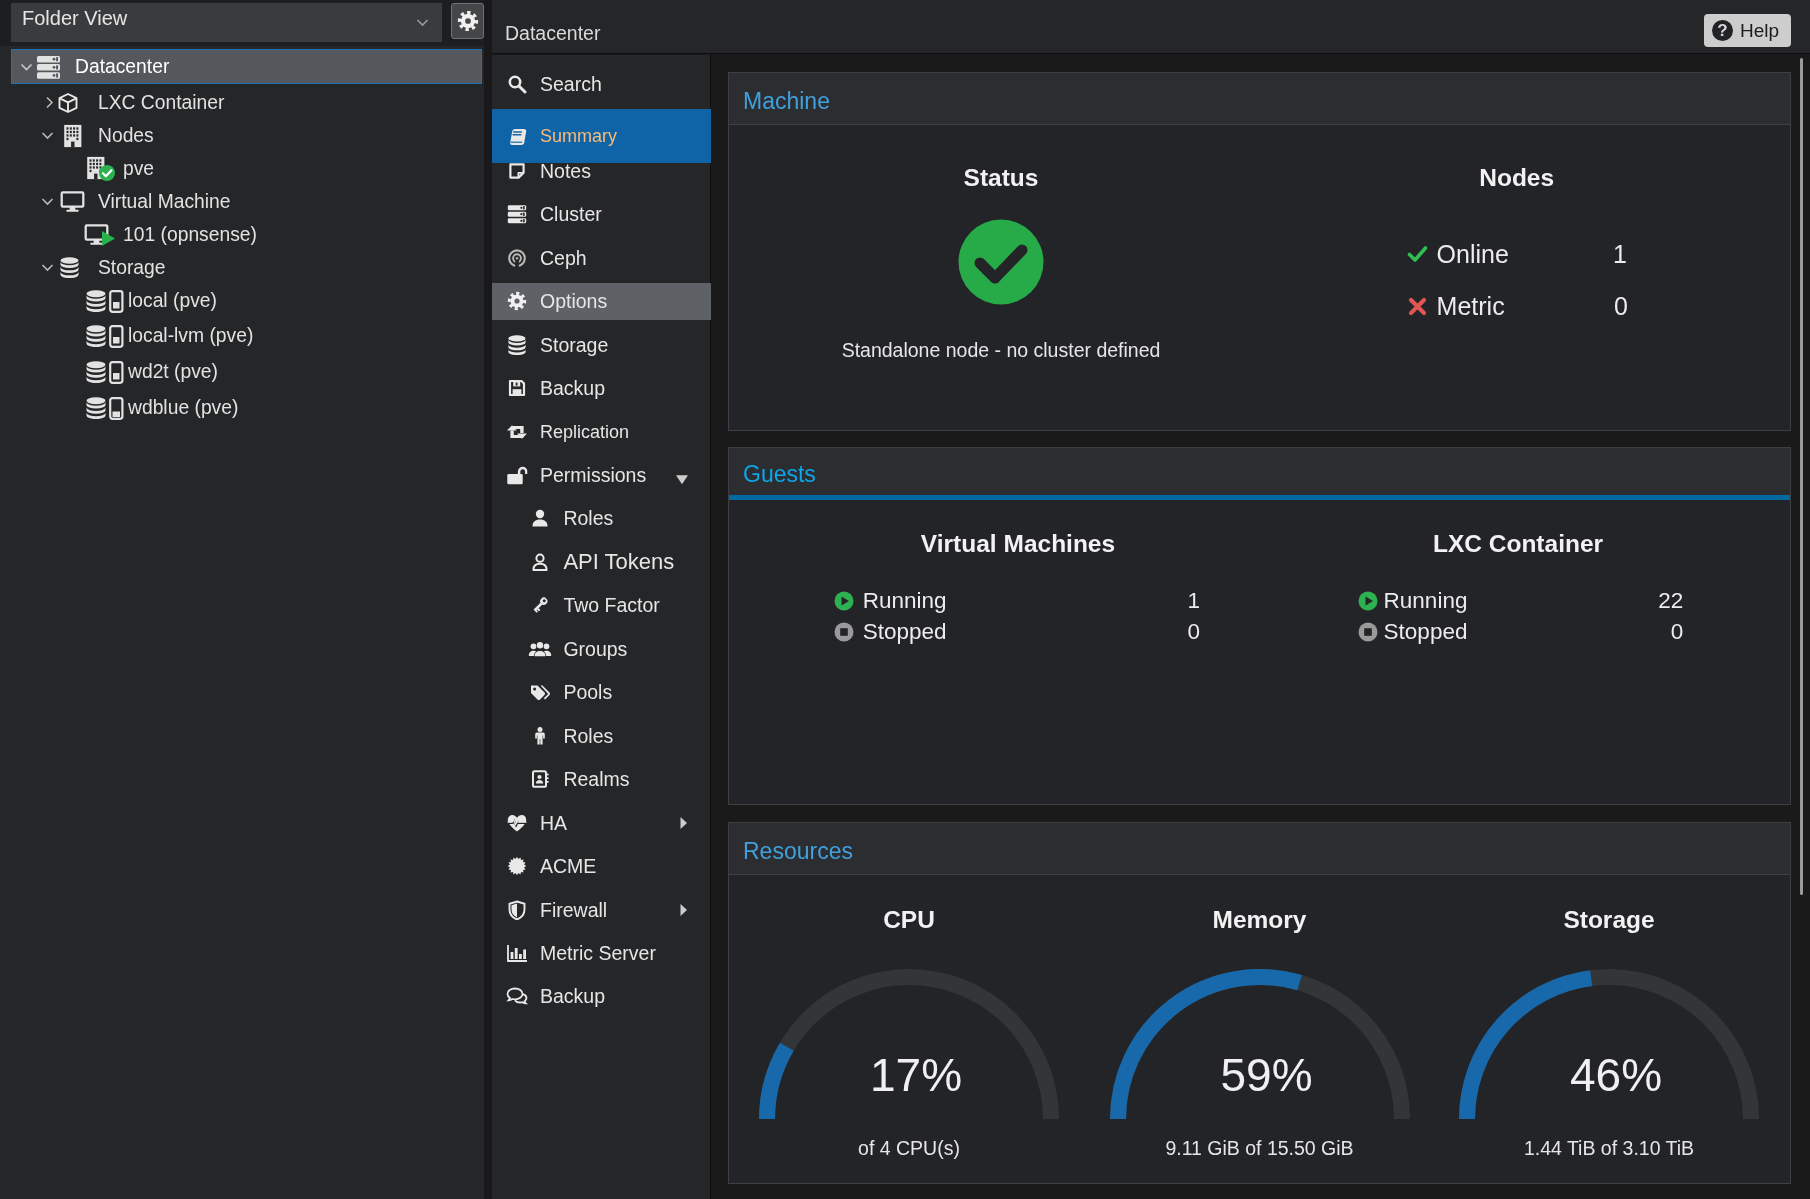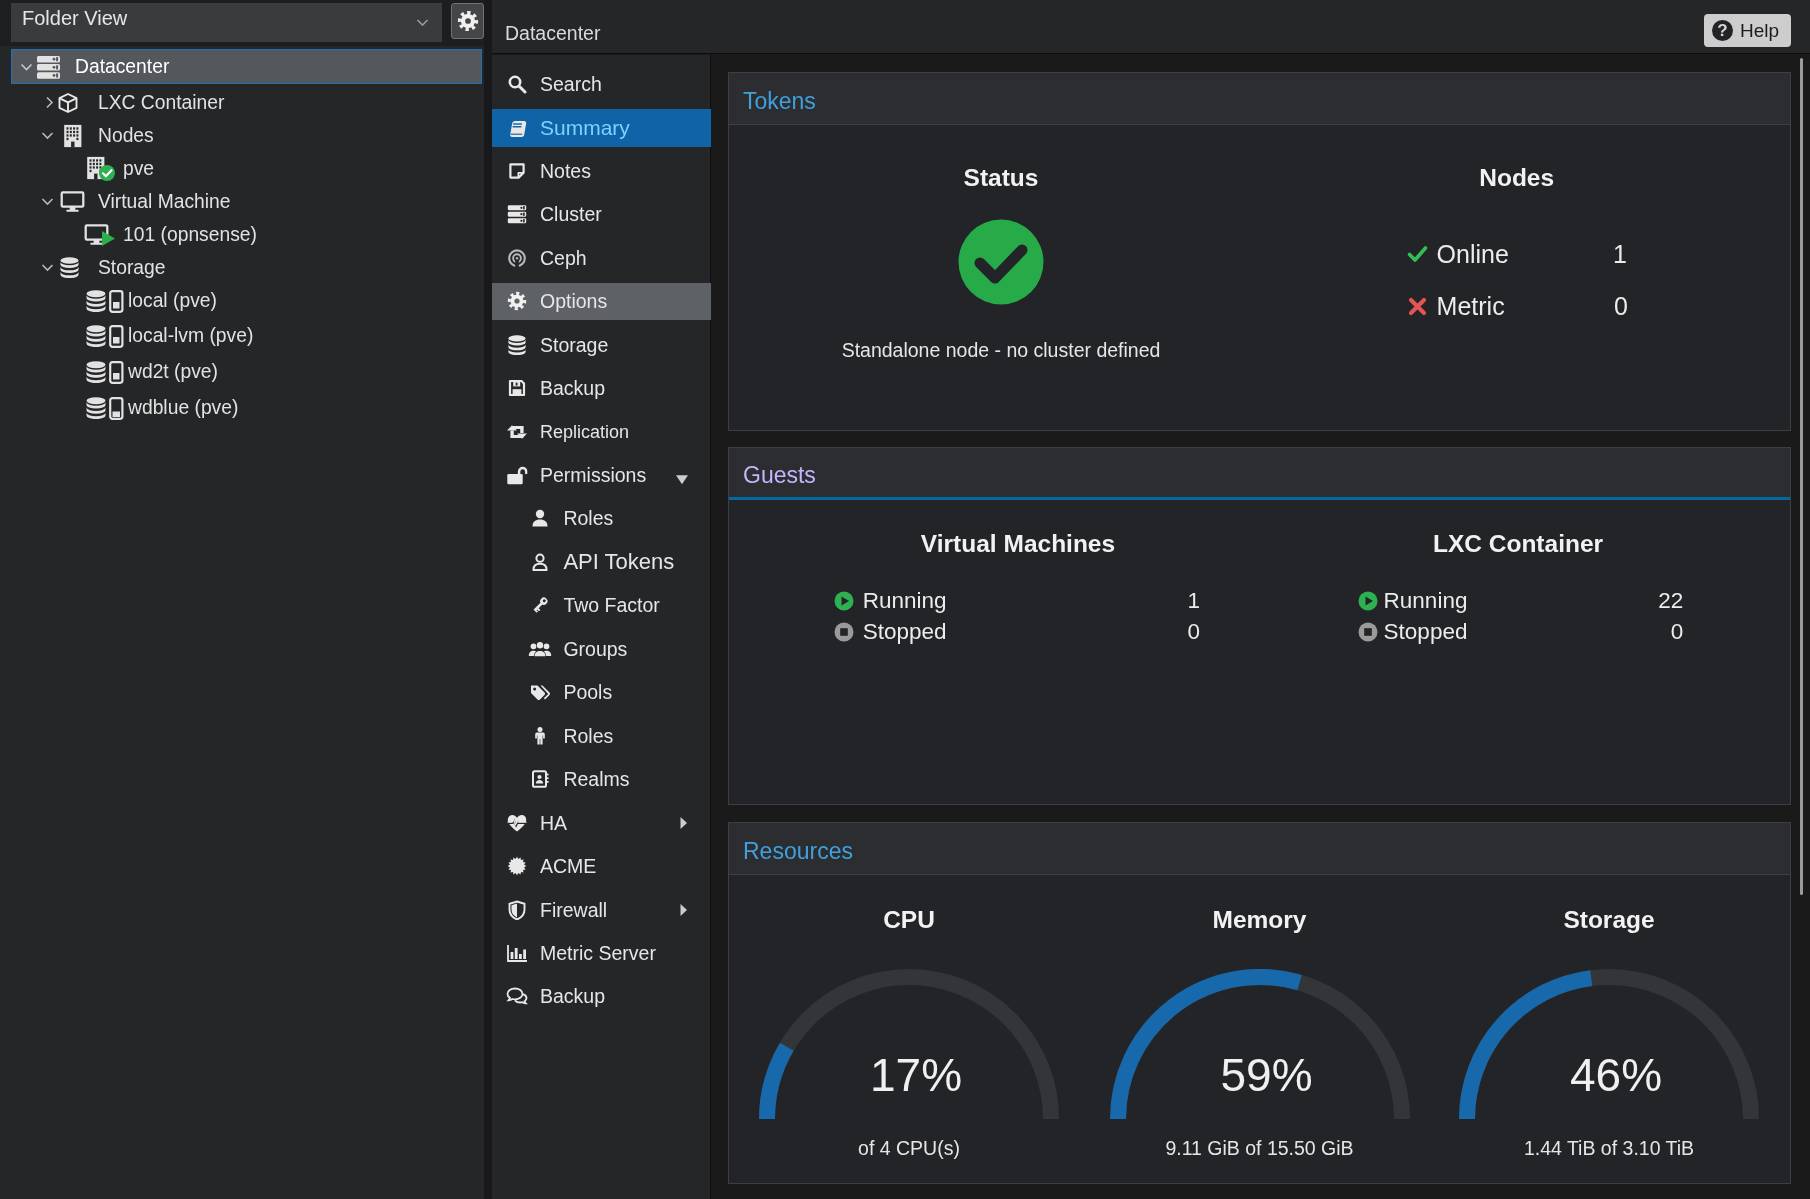--- a/index.html
+++ b/index.html
@@ -252,21 +252,21 @@
 <div class="abs" style="left:492px;top:55px;width:219px;height:1144px;background:#252628;border-right:1px solid #0e0e10"></div>
 <div class="row" style="left:492px;top:65.8px;width:219px;height:36.5px;font-size:19.5px;color:#e6e6e6">
 <div class="abs" style="left:25px;top:50%;transform:translate(-50%,-50%)">
       <svg width="20" height="20" viewBox="0 0 20 20" style="display:block;">
         <circle cx="8" cy="8" r="5.2" fill="none" stroke="#e8e8e8" stroke-width="2.6"></circle>
         <line x1="12.2" y1="12.2" x2="18" y2="18" stroke="#e8e8e8" stroke-width="3" stroke-linecap="round"></line>
       </svg>
     </div>
 <div class="abs" style="left:48px;top:50%;transform:translateY(-50%);white-space:nowrap">Search</div>
   </div>
-<div class="row" style="left:492px;top:109.2px;width:219px;height:38px;background:#0e64a6;font-size:21px;color:#7dd3fc">
+<div class="row" style="left:492px;top:109.2px;width:219px;height:54px;background:#0e64a6;font-size:18px;color:#fdba74">
 <div class="abs" style="left:25px;top:50%;transform:translate(-50%,-50%)">
       <svg width="20" height="20" viewBox="0 0 20 20" style="display:block;">
         <path d="M5.2,19 c-1.3,0 -2.2,-1 -2,-2.3 l2,-11.4 c0.2,-1.3 1.5,-2.3 2.8,-2.3 l9.2,0 c1.3,0 2.2,1 2,2.3 l-2,11.4 c-0.2,1.3 -1.5,2.3 -2.8,2.3 z" fill="#e8e8e8"></path>
         <path d="M6.1,6 l8.8,0 M5.6,8.8 l8.8,0" stroke="#1668a8" stroke-width="1.5"></path>
         <path d="M3.6,16.2 l11.6,0" stroke="#1668a8" stroke-width="1.2"></path>
       </svg>
     </div>
 <div class="abs" style="left:48px;top:50%;transform:translateY(-50%);white-space:nowrap">Summary</div>
   </div>
 <div class="row" style="left:492px;top:152.7px;width:219px;height:36.5px;font-size:19.5px;color:#e6e6e6">
@@ -492,24 +492,24 @@
 <div class="abs" style="left:25px;top:50%;transform:translate(-50%,-50%)">
       <svg width="22" height="20" viewBox="0 0 22 20" style="display:block;">
         <path d="M9,2.5 c4.2,0 7.5,2.4 7.5,5.4 c0,3 -3.3,5.4 -7.5,5.4 c-0.9,0 -1.8,-0.1 -2.6,-0.3 c-1,0.7 -2.3,1.3 -3.9,1.3 c0.7,-0.7 1.2,-1.6 1.4,-2.5 c-1.5,-1 -2.4,-2.4 -2.4,-3.9 C1.5,4.9 4.8,2.5 9,2.5 Z" fill="none" stroke="#e8e8e8" stroke-width="1.8"></path>
 <path d="M16.8,8.2 c2.2,0.6 3.7,2.1 3.7,3.9 c0,1.2 -0.7,2.3 -1.9,3.1 c0.2,0.8 0.6,1.5 1.2,2.1 c-1.3,0 -2.4,-0.5 -3.3,-1.1 c-0.7,0.2 -1.4,0.3 -2.2,0.3 c-2.3,0 -4.3,-0.9 -5.4,-2.2" fill="none" stroke="#e8e8e8" stroke-width="1.8"></path>
       </svg>
     </div>
 <div class="abs" style="left:48px;top:50%;transform:translateY(-50%);white-space:nowrap">Backup</div>
   </div>
 <div class="abs" style="left:712px;top:55px;width:1098px;height:1144px;background:#1a1a1b"></div>
 <div class="abs" style="left:728px;top:72px;width:1063px;height:359px;background:#232427;border:1px solid #3e3f43">
-<div class="abs" style="left:0;top:0;width:100%;height:52px;background:#2c2d30;border-bottom:1px solid #3e3f43;display:flex;align-items:center;padding-left:14px;padding-top:5px;font-size:23px;color:#40a0dc">Tokens</div>
+<div class="abs" style="left:0;top:0;width:100%;height:52px;background:#2c2d30;border-bottom:1px solid #3e3f43;display:flex;align-items:center;padding-left:14px;padding-top:5px;font-size:23px;color:#40a0dc">Machine</div>
   </div>
 <div class="abs" style="left:728px;top:447px;width:1063px;height:358px;background:#232427;border:1px solid #3e3f43">
-<div class="abs" style="left:0;top:0;width:100%;height:52px;background:#2c2d30;border-bottom:3px solid #0369a1;display:flex;align-items:center;padding-left:14px;padding-top:5px;font-size:23px;color:#c4b5fd">Guests</div>
+<div class="abs" style="left:0;top:0;width:100%;height:52px;background:#2c2d30;border-bottom:5px solid #0369a1;display:flex;align-items:center;padding-left:14px;padding-top:5px;font-size:23px;color:#0ea5e9">Guests</div>
   </div>
 <div class="abs" style="left:728px;top:822px;width:1063px;height:362px;background:#232427;border:1px solid #3e3f43">
 <div class="abs" style="left:0;top:0;width:100%;height:52px;background:#2c2d30;border-bottom:1px solid #3e3f43;display:flex;align-items:center;padding-left:14px;padding-top:5px;font-size:23px;color:#40a0dc">Resources</div>
   </div>
 <div class="abs" style="left:1001px;top:178.4px;transform:translate(-50%,-50%);font-size:24.5px;color:#f2f2f2;font-weight:bold;white-space:nowrap">Status</div>
 <div class="abs" style="left:1516.7px;top:178.4px;transform:translate(-50%,-50%);font-size:24.5px;color:#f2f2f2;font-weight:bold;white-space:nowrap">Nodes</div>
 <div class="abs" style="left:958px;top:219px">
     <svg width="86" height="86" viewBox="0 0 86 86" style="display:block;">
       <circle cx="43" cy="43" r="42.5" fill="#27ab49"></circle>
       <path d="M22,44 L37,59 L64,31" fill="none" stroke="#232427" stroke-width="11" stroke-linecap="round" stroke-linejoin="round"></path>

